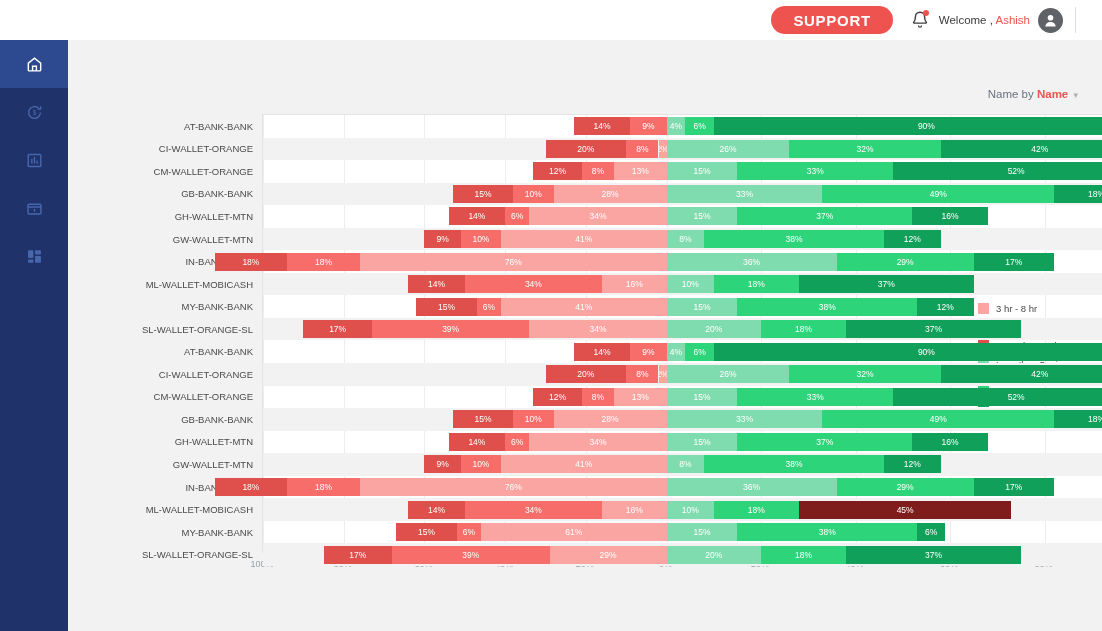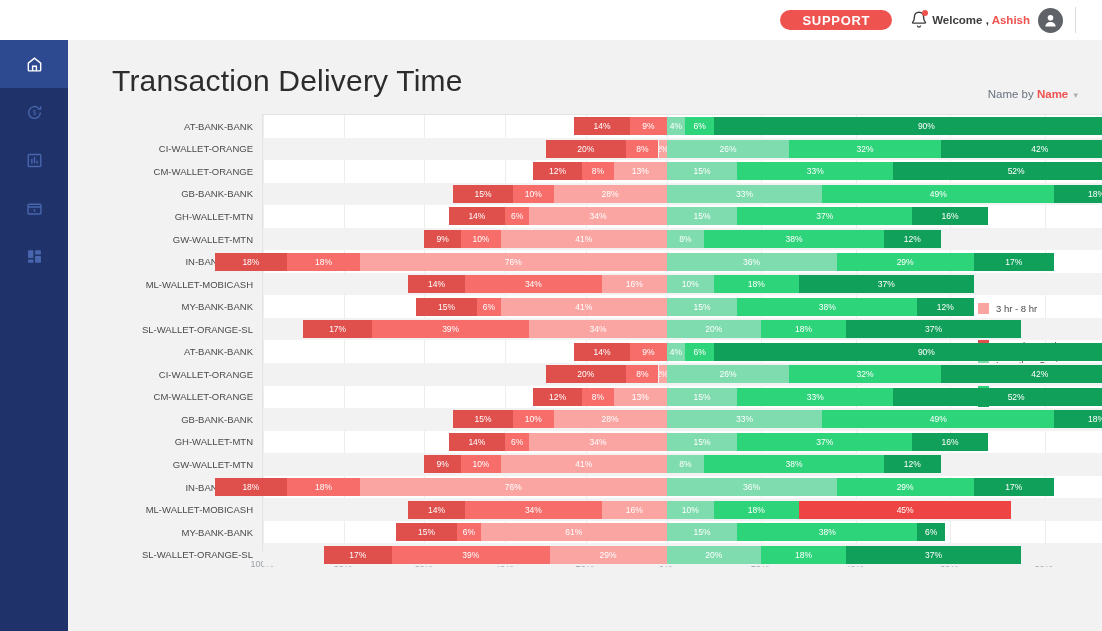--- a/index.html
+++ b/index.html
@@ -12,28 +12,28 @@
   #app { position: relative; width: 1102px; height: 631px; }
 
   
   .topbar {
     position: absolute; top: 0; left: 0; width: 1102px; height: 40px;
     background: #ffffff; display: flex; align-items: center;
     justify-content: flex-end; padding-right: 14px;
   }
   .support-btn {
     background: #ef5350; color: #ffffff; border: none; border-radius: 16px;
-    height: 20px; padding: 0 22px; font-size: 13px; font-weight: bold;
+    height: 28px; padding: 0 22px; font-size: 15px; font-weight: bold;
     letter-spacing: 0.7px; cursor: pointer;
   }
   .bell-wrap { position: relative; margin-left: 16px; width: 22px; height: 26px;
      display:flex; align-items:center; justify-content:center; cursor:pointer; }
   .bell-dot { position: absolute; top: 3px; right: 2px; width: 6px; height: 6px;
      border-radius: 50%; background: #ef5350; }
-  .welcome { margin-left: 2px; font-size: 11.5px; font-weight: bold; color: #3c3c3c;
+  .welcome { margin-left: 8px; font-size: 11.5px; font-weight: normal; color: #3c3c3c;
      white-space: nowrap; }
   .welcome .uname { color: #ef5350; }
   .avatar {
     margin-left: 8px; width: 25px; height: 25px; border-radius: 50%;
     background: #5f6368; display: flex; align-items: center; justify-content: center;
     cursor: pointer;
   }
   .divider-v { width: 1px; height: 26px; background: #dcdcdc; margin: 0 12px; }
   .servertime { text-align: left; line-height: 1.35; }
   .servertime .st-label { font-size: 10.5px; font-weight: bold; color: #3c3c3c; }
@@ -167,21 +167,20 @@
       <svg width="19" height="19" viewBox="0 0 20 20" fill="#4866ad">
         <rect x="3.2" y="3.4" width="5.6" height="8.2" rx=".8"></rect>
         <rect x="10.6" y="3.4" width="6.2" height="4.4" rx=".8"></rect>
         <rect x="3.2" y="13.2" width="5.6" height="3.4" rx=".8"></rect>
         <rect x="10.6" y="9.4" width="6.2" height="7.2" rx=".8"></rect>
       </svg>
     </div>
   </div>
 
   <div class="main">
-    <h1 class="page-title">Transaction Delivery Time</h1>
 
     <div class="sortby">
       <span>Name by</span>
       <span class="sname">Name</span>
       <span class="caret">▾</span>
     </div>
 
     <div class="chart-area">
       <div class="chart-grid">
         <div id="vgrid-layer">
@@ -383,21 +382,21 @@
               </div>
             </div>
             <div class="row alt">
               <div class="row-label">ML-WALLET-MOBICASH</div>
               <div class="bars">
                 <div class="seg" style="left: 339.001px; width: 64.5717px; background: rgb(251, 165, 162);">16%</div>
                 <div class="seg" style="left: 201.787px; width: 137.215px; background: rgb(246, 109, 106);">34%</div>
                 <div class="seg" style="left: 145.286px; width: 56.5002px; background: rgb(223, 79, 76);">14%</div>
                 <div class="seg" style="left: 403.573px; width: 47.2427px; background: rgb(127, 220, 174);">10%</div>
                 <div class="seg" style="left: 450.816px; width: 85.0368px; background: rgb(46, 212, 122);">18%</div>
-                <div class="seg" style="left: 535.853px; width: 212.592px; background: #ef4444;">45%</div>
+                <div class="seg" style="left: 535.853px; width: 212.592px; background: #7f1d1d;">45%</div>
               </div>
             </div>
             <div class="row">
               <div class="row-label">MY-BANK-BANK</div>
               <div class="bars">
                 <div class="seg" style="left: 217.93px; width: 185.644px; background: rgb(251, 165, 162);">61%</div>
                 <div class="seg" style="left: 193.715px; width: 24.2144px; background: rgb(246, 109, 106);">6%</div>
                 <div class="seg" style="left: 133.179px; width: 60.536px; background: rgb(223, 79, 76);">15%</div>
                 <div class="seg" style="left: 403.573px; width: 70.864px; background: rgb(127, 220, 174);">15%</div>
                 <div class="seg" style="left: 474.437px; width: 179.522px; background: rgb(46, 212, 122);">38%</div>

